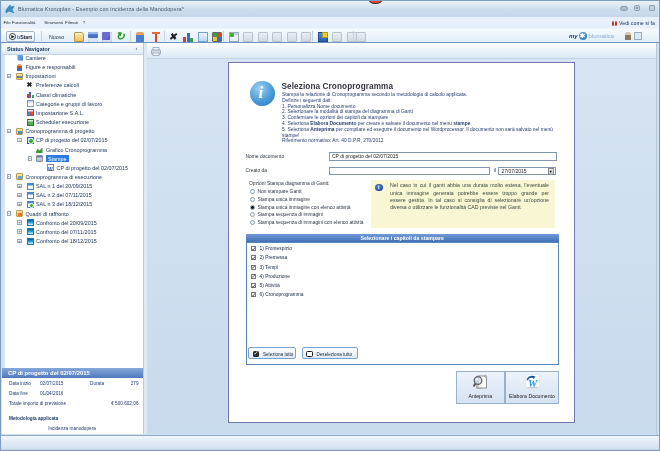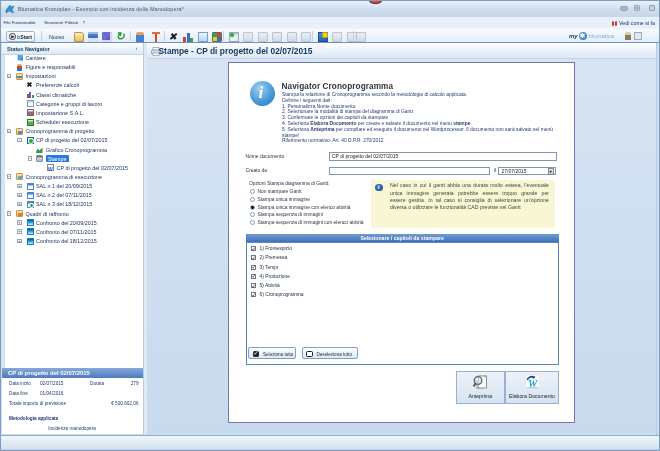--- a/index.html
+++ b/index.html
@@ -263,26 +263,25 @@
   </div>
   <div id="splitter" class="abs"></div>
 
   <div id="content" class="abs">
     <div id="cheader" class="abs">
         <svg class="abs" style="left:4px;top:4px" width="10" height="9" viewBox="0 0 10 9">
           <rect x="2" y="0.5" width="6" height="3" fill="#f4f6f8" stroke="#8a9ab0" stroke-width="0.7"></rect>
           <rect x="0.5" y="3" width="9" height="4" rx="0.8" fill="#d2dcea" stroke="#7a8aa4" stroke-width="0.7"></rect>
           <rect x="2" y="6" width="6" height="2.5" fill="#fff" stroke="#8a9ab0" stroke-width="0.7"></rect>
         </svg>
-        <b>Stampe - CP di progetto del 02/07/2015</b>
       </div>
     <div id="dialog" class="abs">
       <div class="abs" style="left:21.5px;top:18px;width:25px;height:25px;border-radius:50%;background:radial-gradient(circle at 38% 30%,#9fd0f0,#4a9ad8 55%,#1e78c0);"></div>
       <span class="abs" style="left:30px;top:20px;font-size:17px;font-style:italic;font-weight:bold;color:#fff;font-family:'Liberation Serif',serif">i</span>
-      <b id="dlgtitle" class="abs">Navigator Cronoprogramma</b>
+      <b id="dlgtitle" class="abs">Seleziona Cronoprogramma</b>
       <div id="dlgtext" class="abs">Stampa la relazione di Cronoprogramma secondo la metodologia di calcolo applicata.<br>
 Definire i seguenti dati:<br>
 1. Personalizza Nome documento<br>
 2. Selezionare la modalità di stampa del diagramma di Gantt<br>
 3. Confermare le opzioni dei capitoli da stampare<br>
 4. Seleziona <b>Elabora Documento</b> per creare e salvare il documento nel menu <b>stampe</b><br>
 5. Seleziona <b>Anteprima</b> per compilare ed eseguire il documento nel Wordprocessor. Il documento non sarà salvato nel menù<br>
 stampe!<br>
 Riferimento normativo: Art. 40 D.P.R. 270/2012</div>
       <span class="abs flabel" style="left:17px;top:91px">Nome documento</span>

